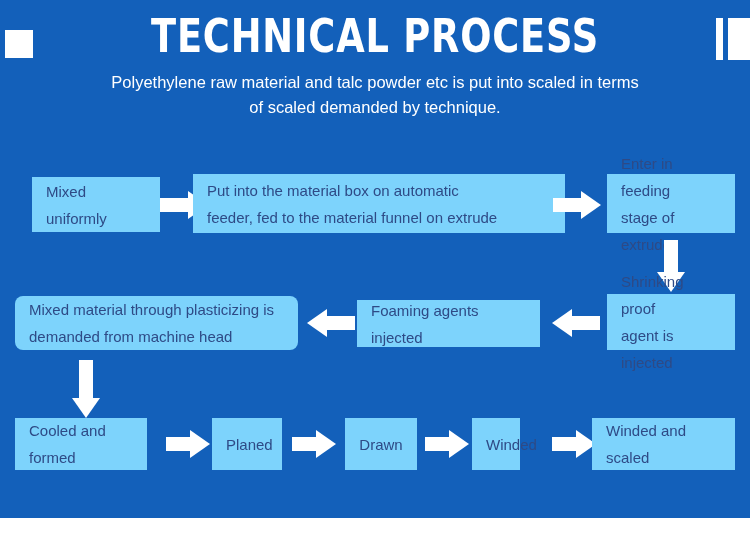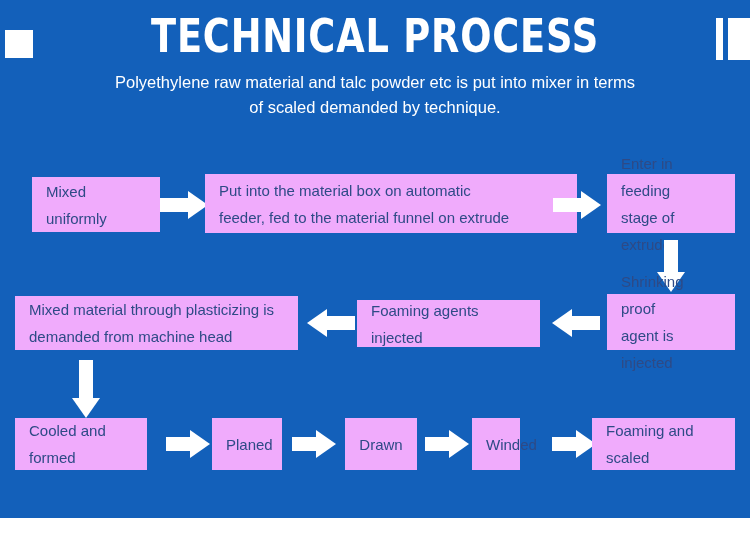--- a/index.html
+++ b/index.html
@@ -52,21 +52,21 @@
     color:#ffffff;
     font-size:16.5px;
     line-height:25px;
     font-weight:normal;
   }
   .subtitle span { display:block; }
 
   
   .node {
     position:absolute;
-    background:#f0abfc;
+    background:#7dd3fc;
     color:#2e4a86;
     font-size:15px;
     line-height:27px;
     display:flex;
     align-items:center;
     padding:0 14px;
   }
   .node.multiline { align-items:center; }
   .node .txt { display:block; width:100%; }
   .node .txt .l { display:block; }
@@ -101,36 +101,36 @@
 <body>
 
 <div class="stage">
 
   <div class="deco-tl"></div>
   <div class="deco-tr-bar"></div>
   <div class="deco-tr-block"></div>
 
   <div class="title">TECHNICAL PROCESS</div>
   <div class="subtitle">
-    <span>Polyethylene raw material and talc powder etc is put into mixer in terms</span>
+    <span>Polyethylene raw material and talc powder etc is put into scaled in terms</span>
     <span>of scaled demanded by technique.</span>
   </div>
 
   <div class="node" style="left:15px; top:177px; width:128px; height:55px;margin-left:17px;">
     <span class="txt">
       <span class="l">Mixed uniformly</span>
     </span>
   </div>
 
   <div class="arrow right" style="left:160px; top:191px; width:48px; height:28px;">
     <span class="shaft" style="width:30px;"></span>
       <span class="head"></span>
   </div>
 
-  <div class="node multiline" style="left:205px; top:174px; width:372px; height:59px;">
+  <div class="node multiline" style="left:193px; top:174px; width:372px; height:59px;">
     <span class="txt">
       <span class="l">Put into the material box on automatic</span>
       <span class="l">feeder, fed to the material funnel on extrude</span>
     </span>
   </div>
 
   <div class="arrow right" style="left:553px; top:191px; width:48px; height:28px;">
     <span class="shaft" style="width:30px;"></span>
       <span class="head"></span>
   </div>
@@ -140,21 +140,21 @@
       <span class="l">Enter in feeding</span>
       <span class="l">stage of extruder</span>
     </span>
   </div>
 
   <div class="arrow down" style="left:657px; top:240px; width:28px; height:52px;">
     <span class="shaft" style="height:34px;"></span>
       <span class="head"></span>
   </div>
 
-  <div class="node multiline" style="left:15px; top:296px; width:283px; height:54px;">
+  <div class="node multiline" style="left:15px; top:296px; width:283px; height:54px;border-radius:8px;">
     <span class="txt">
       <span class="l">Mixed material through plasticizing is</span>
       <span class="l">demanded from machine head</span>
     </span>
   </div>
 
   <div class="arrow left" style="left:307px; top:309px; width:48px; height:28px;">
     <span class="shaft" style="width:30px;"></span>
       <span class="head"></span>
   </div>
@@ -221,18 +221,18 @@
     </span>
   </div>
 
   <div class="arrow right" style="left:552px; top:430px; width:44px; height:28px;">
     <span class="shaft" style="width:26px;"></span>
       <span class="head"></span>
   </div>
 
   <div class="node" style="left:592px; top:418px; width:143px; height:52px;">
     <span class="txt">
-      <span class="l">Foaming and scaled</span>
+      <span class="l">Winded and scaled</span>
     </span>
   </div>
 
   <div class="bottom-strip"></div>
 </div>
 
 </body></html>

